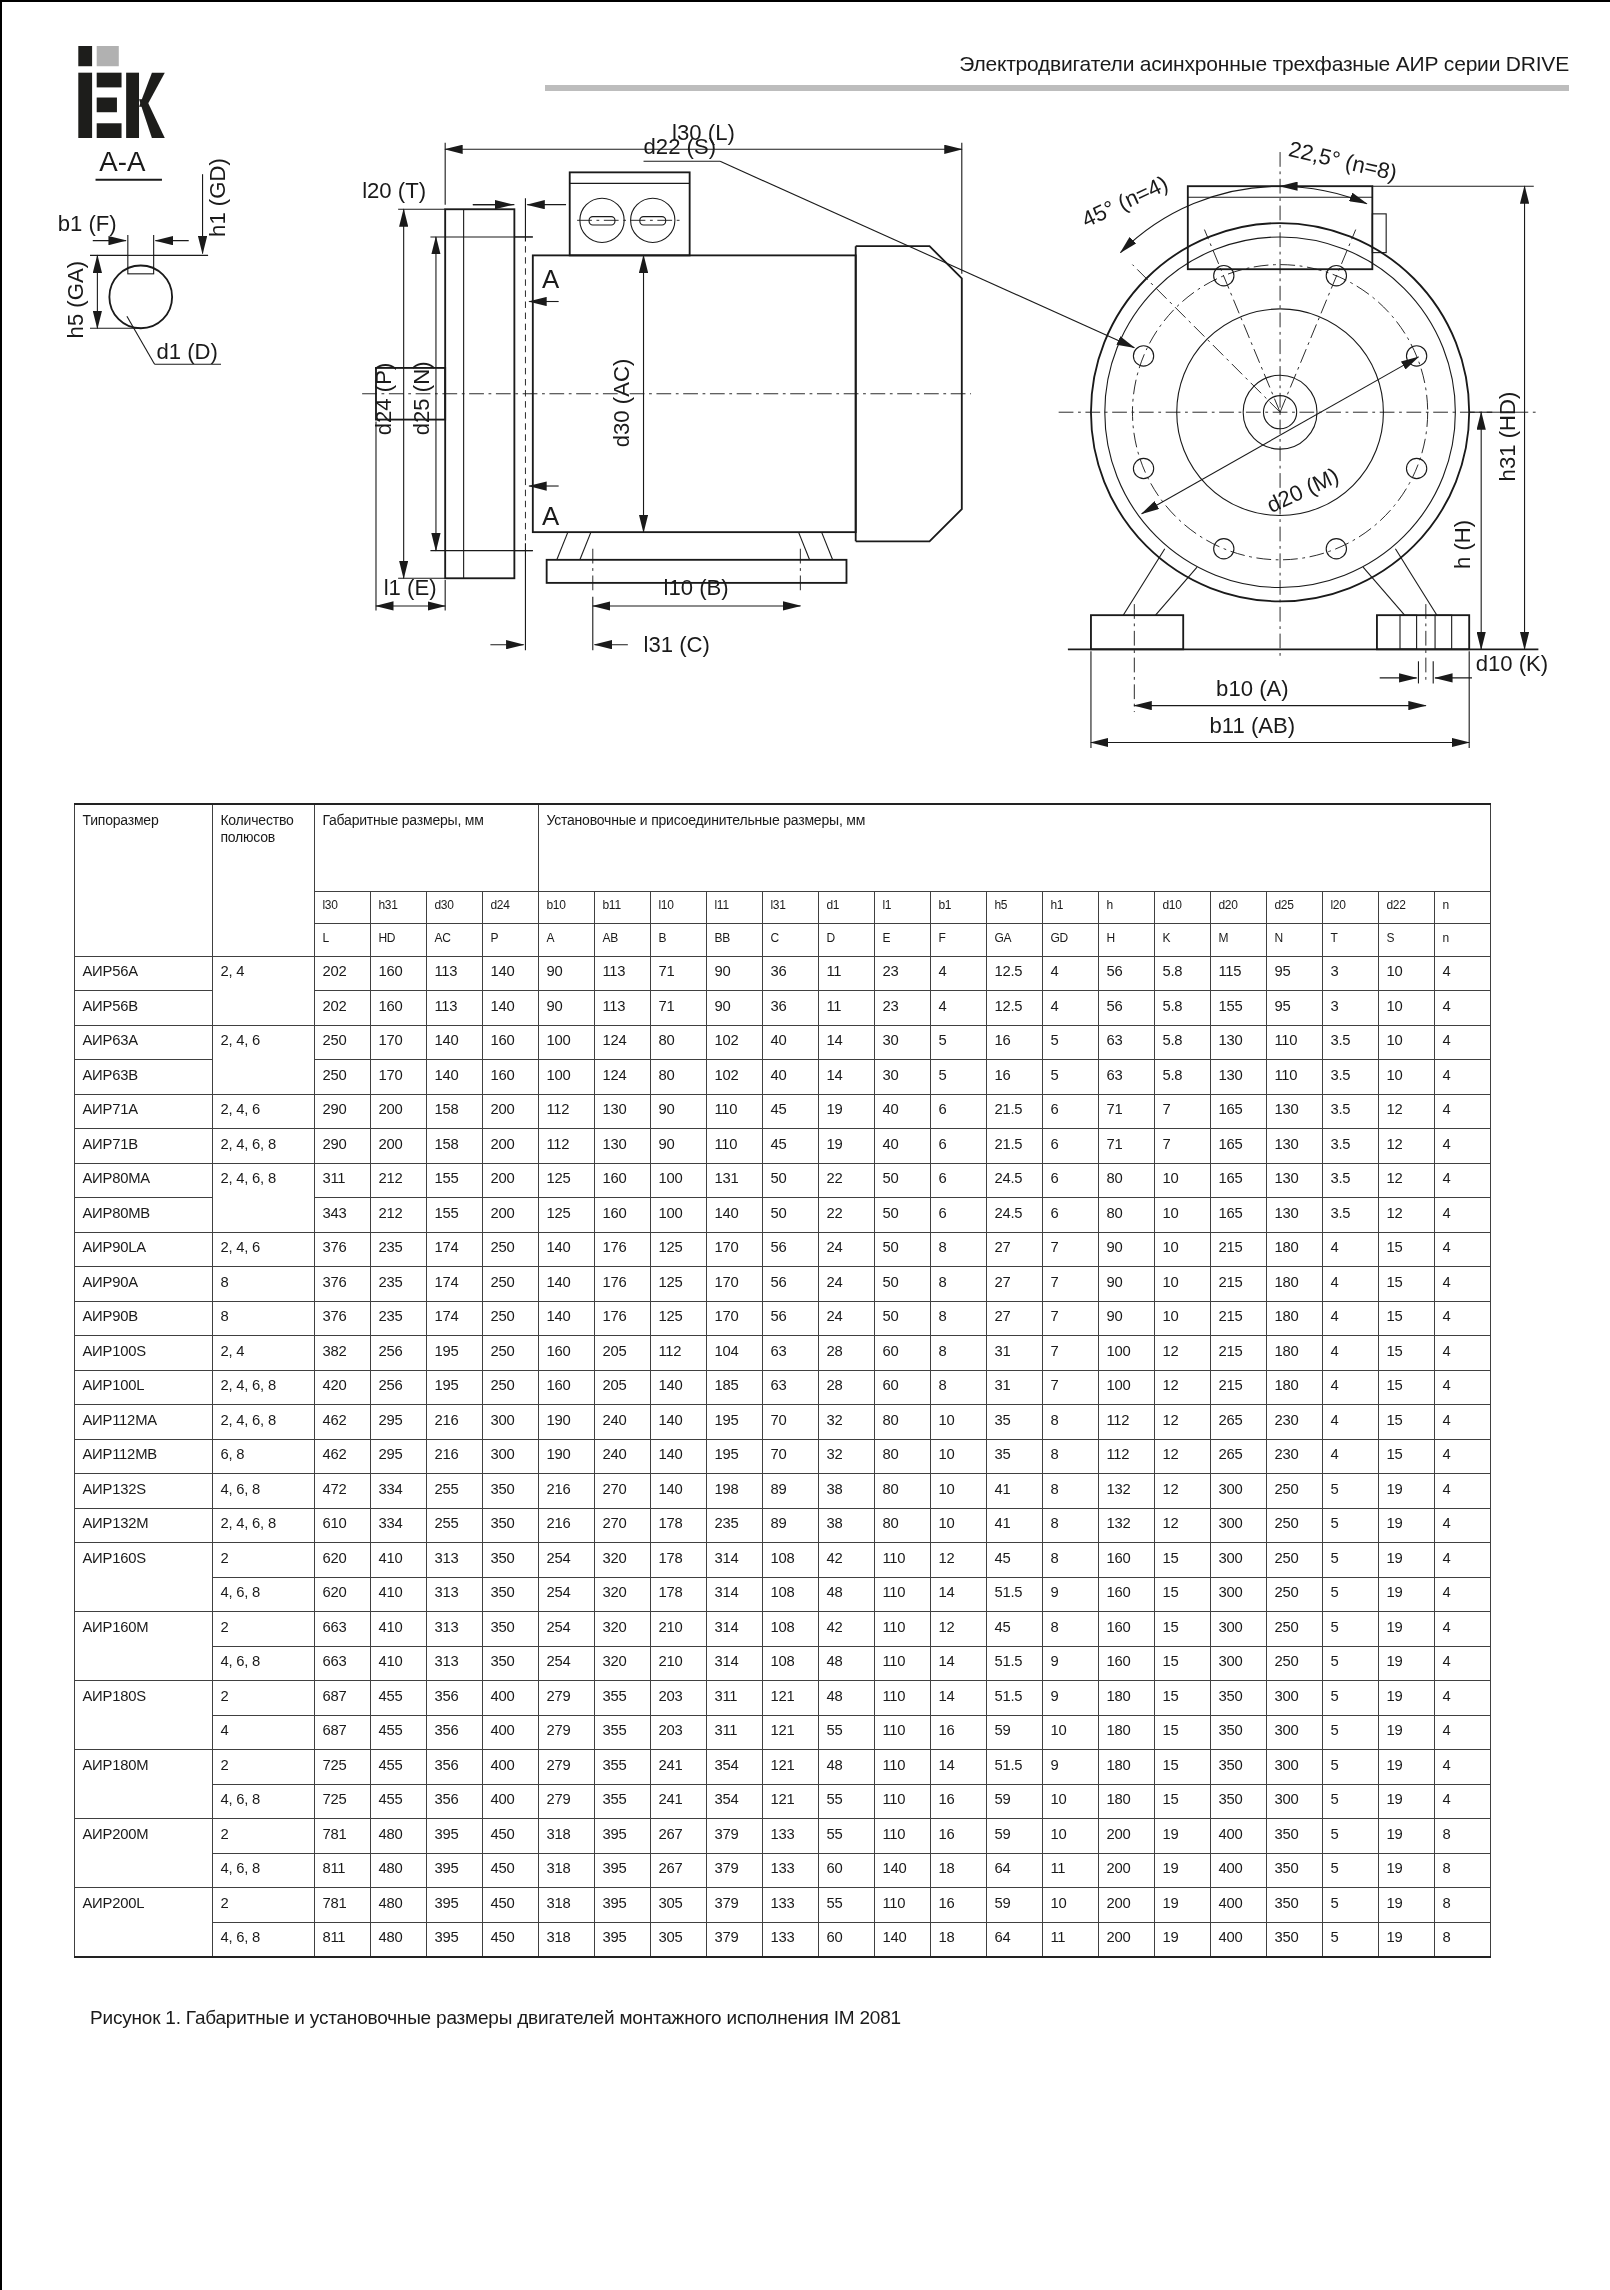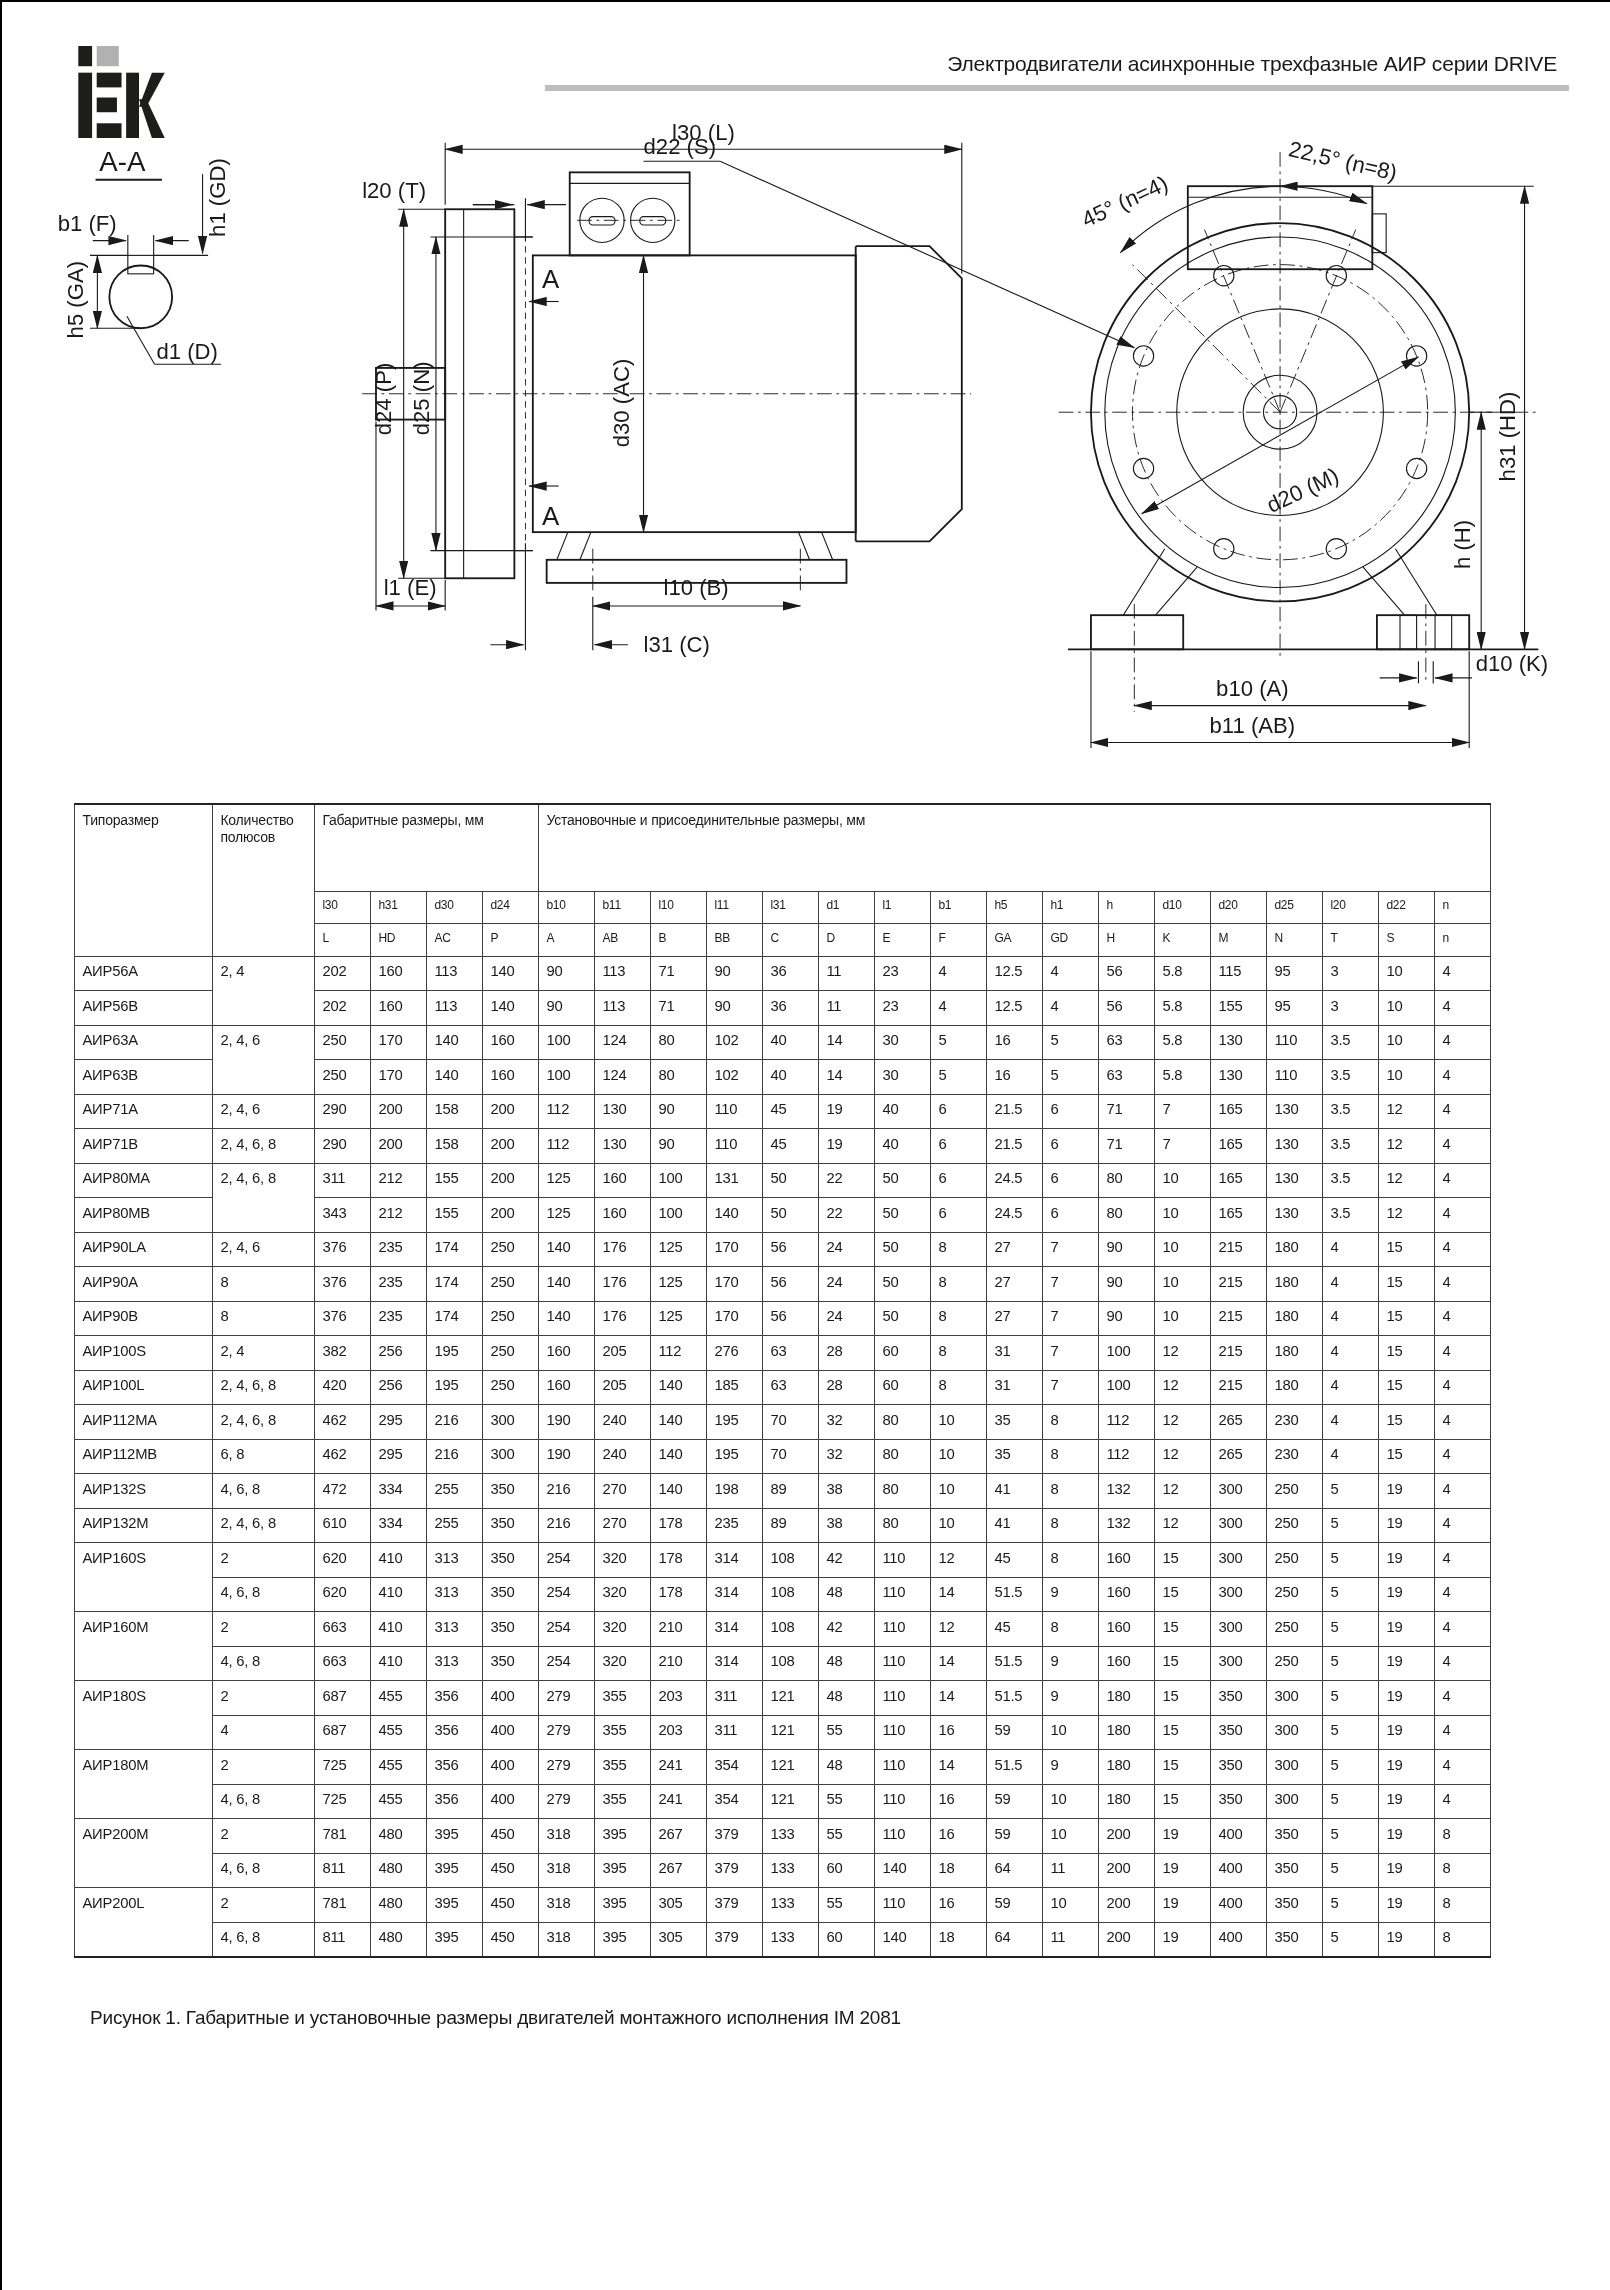--- a/index.html
+++ b/index.html
@@ -3,21 +3,21 @@
 <meta charset="utf-8">
 <style>
   html,body{margin:0;padding:0;background:#fff;}
   body{
     width:1611px;height:2291px;position:relative;box-sizing:border-box;
     font-family:"Liberation Sans",sans-serif;color:#1a1a1a;
     border-top:2.8px solid #000;border-left:2.8px solid #000;
   }
   .logo{position:absolute;left:76px;top:44px;}
   .page-title{
-    position:absolute;right:54px;top:50px;font-size:21px;letter-spacing:-0.2px;
+    position:absolute;right:42px;top:50px;font-size:21px;letter-spacing:-0.2px;
     white-space:nowrap;
   }
   .title-rule{position:absolute;left:543px;right:42px;top:83px;height:5.5px;background:#bdbdbd;}
   .drawings{position:absolute;left:51px;top:115px;width:1527px;height:655px;}
   svg text{font-family:"Liberation Sans",sans-serif;fill:#1a1a1a;font-size:24px;}
   svg text.big{font-size:30px;}
   svg text.mk{font-size:28px;}
   .pl{fill:none;stroke:#1a1a1a;stroke-width:2;}
   .pl1{fill:none;stroke:#1a1a1a;stroke-width:1.2;}
   .dl{fill:none;stroke:#1a1a1a;stroke-width:1.2;}
@@ -601,21 +601,21 @@
       <tr>
         <td class="tname">АИР100S</td>
         <td>2, 4</td>
         <td>382</td>
         <td>256</td>
         <td>195</td>
         <td>250</td>
         <td>160</td>
         <td>205</td>
         <td>112</td>
-        <td>276</td>
+        <td>104</td>
         <td>63</td>
         <td>28</td>
         <td>60</td>
         <td>8</td>
         <td>31</td>
         <td>7</td>
         <td>100</td>
         <td>12</td>
         <td>215</td>
         <td>180</td>

